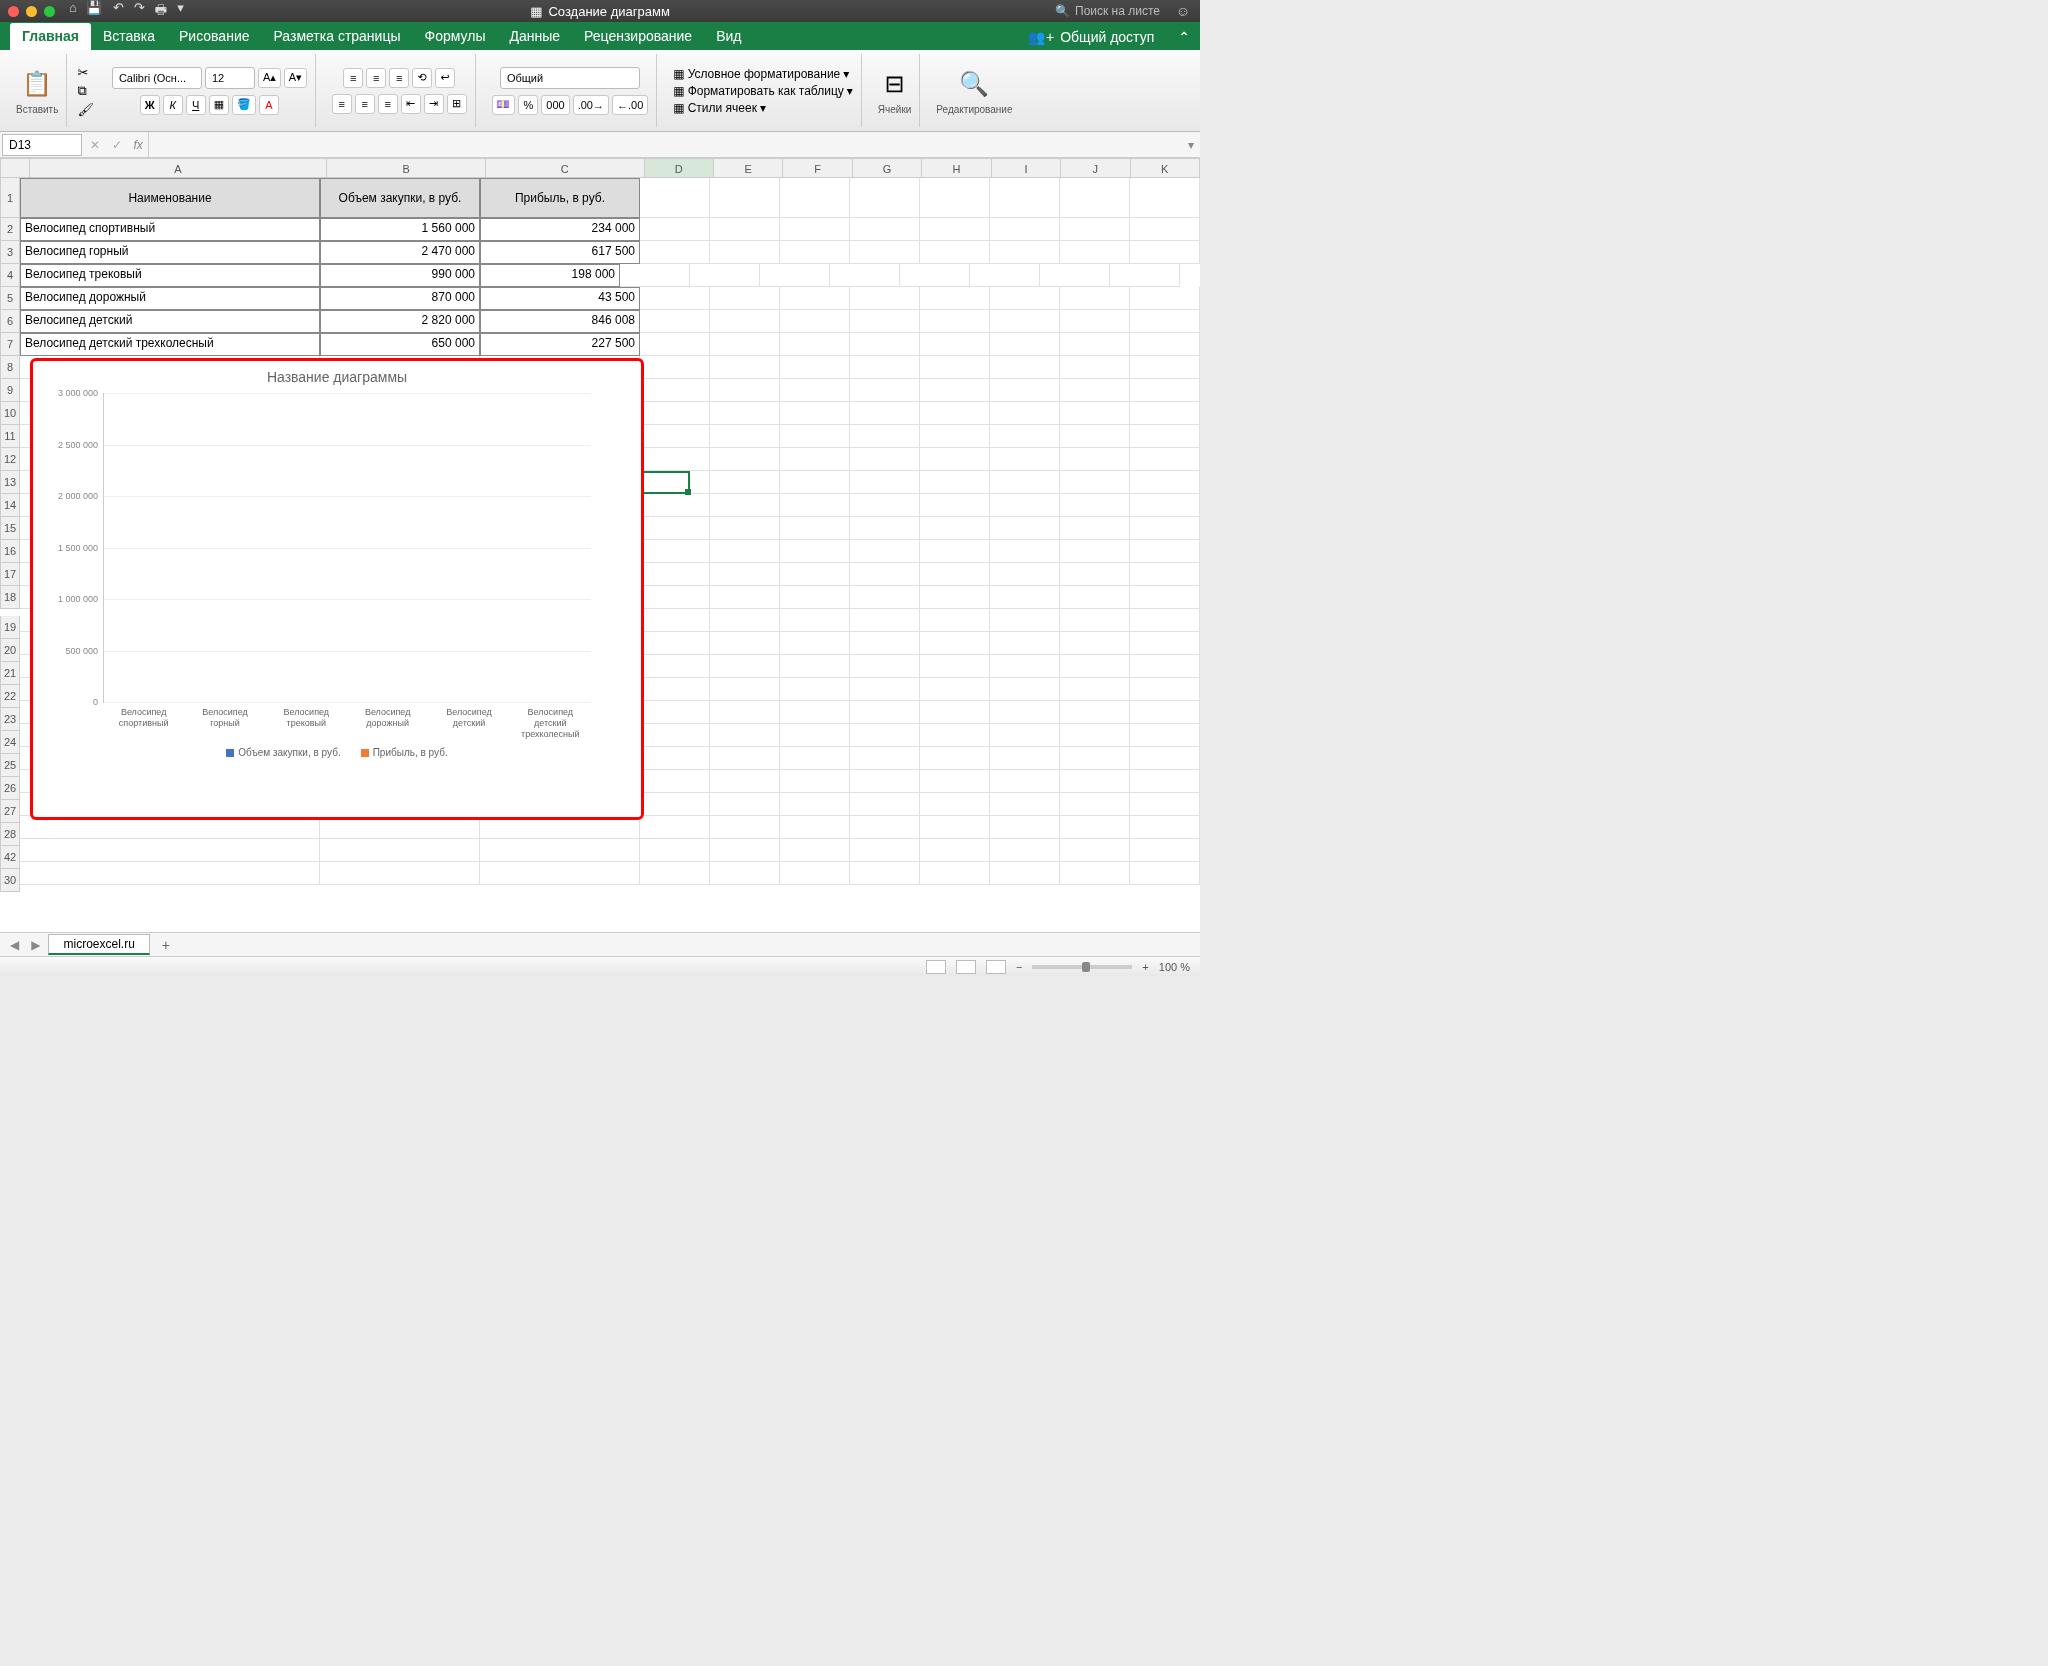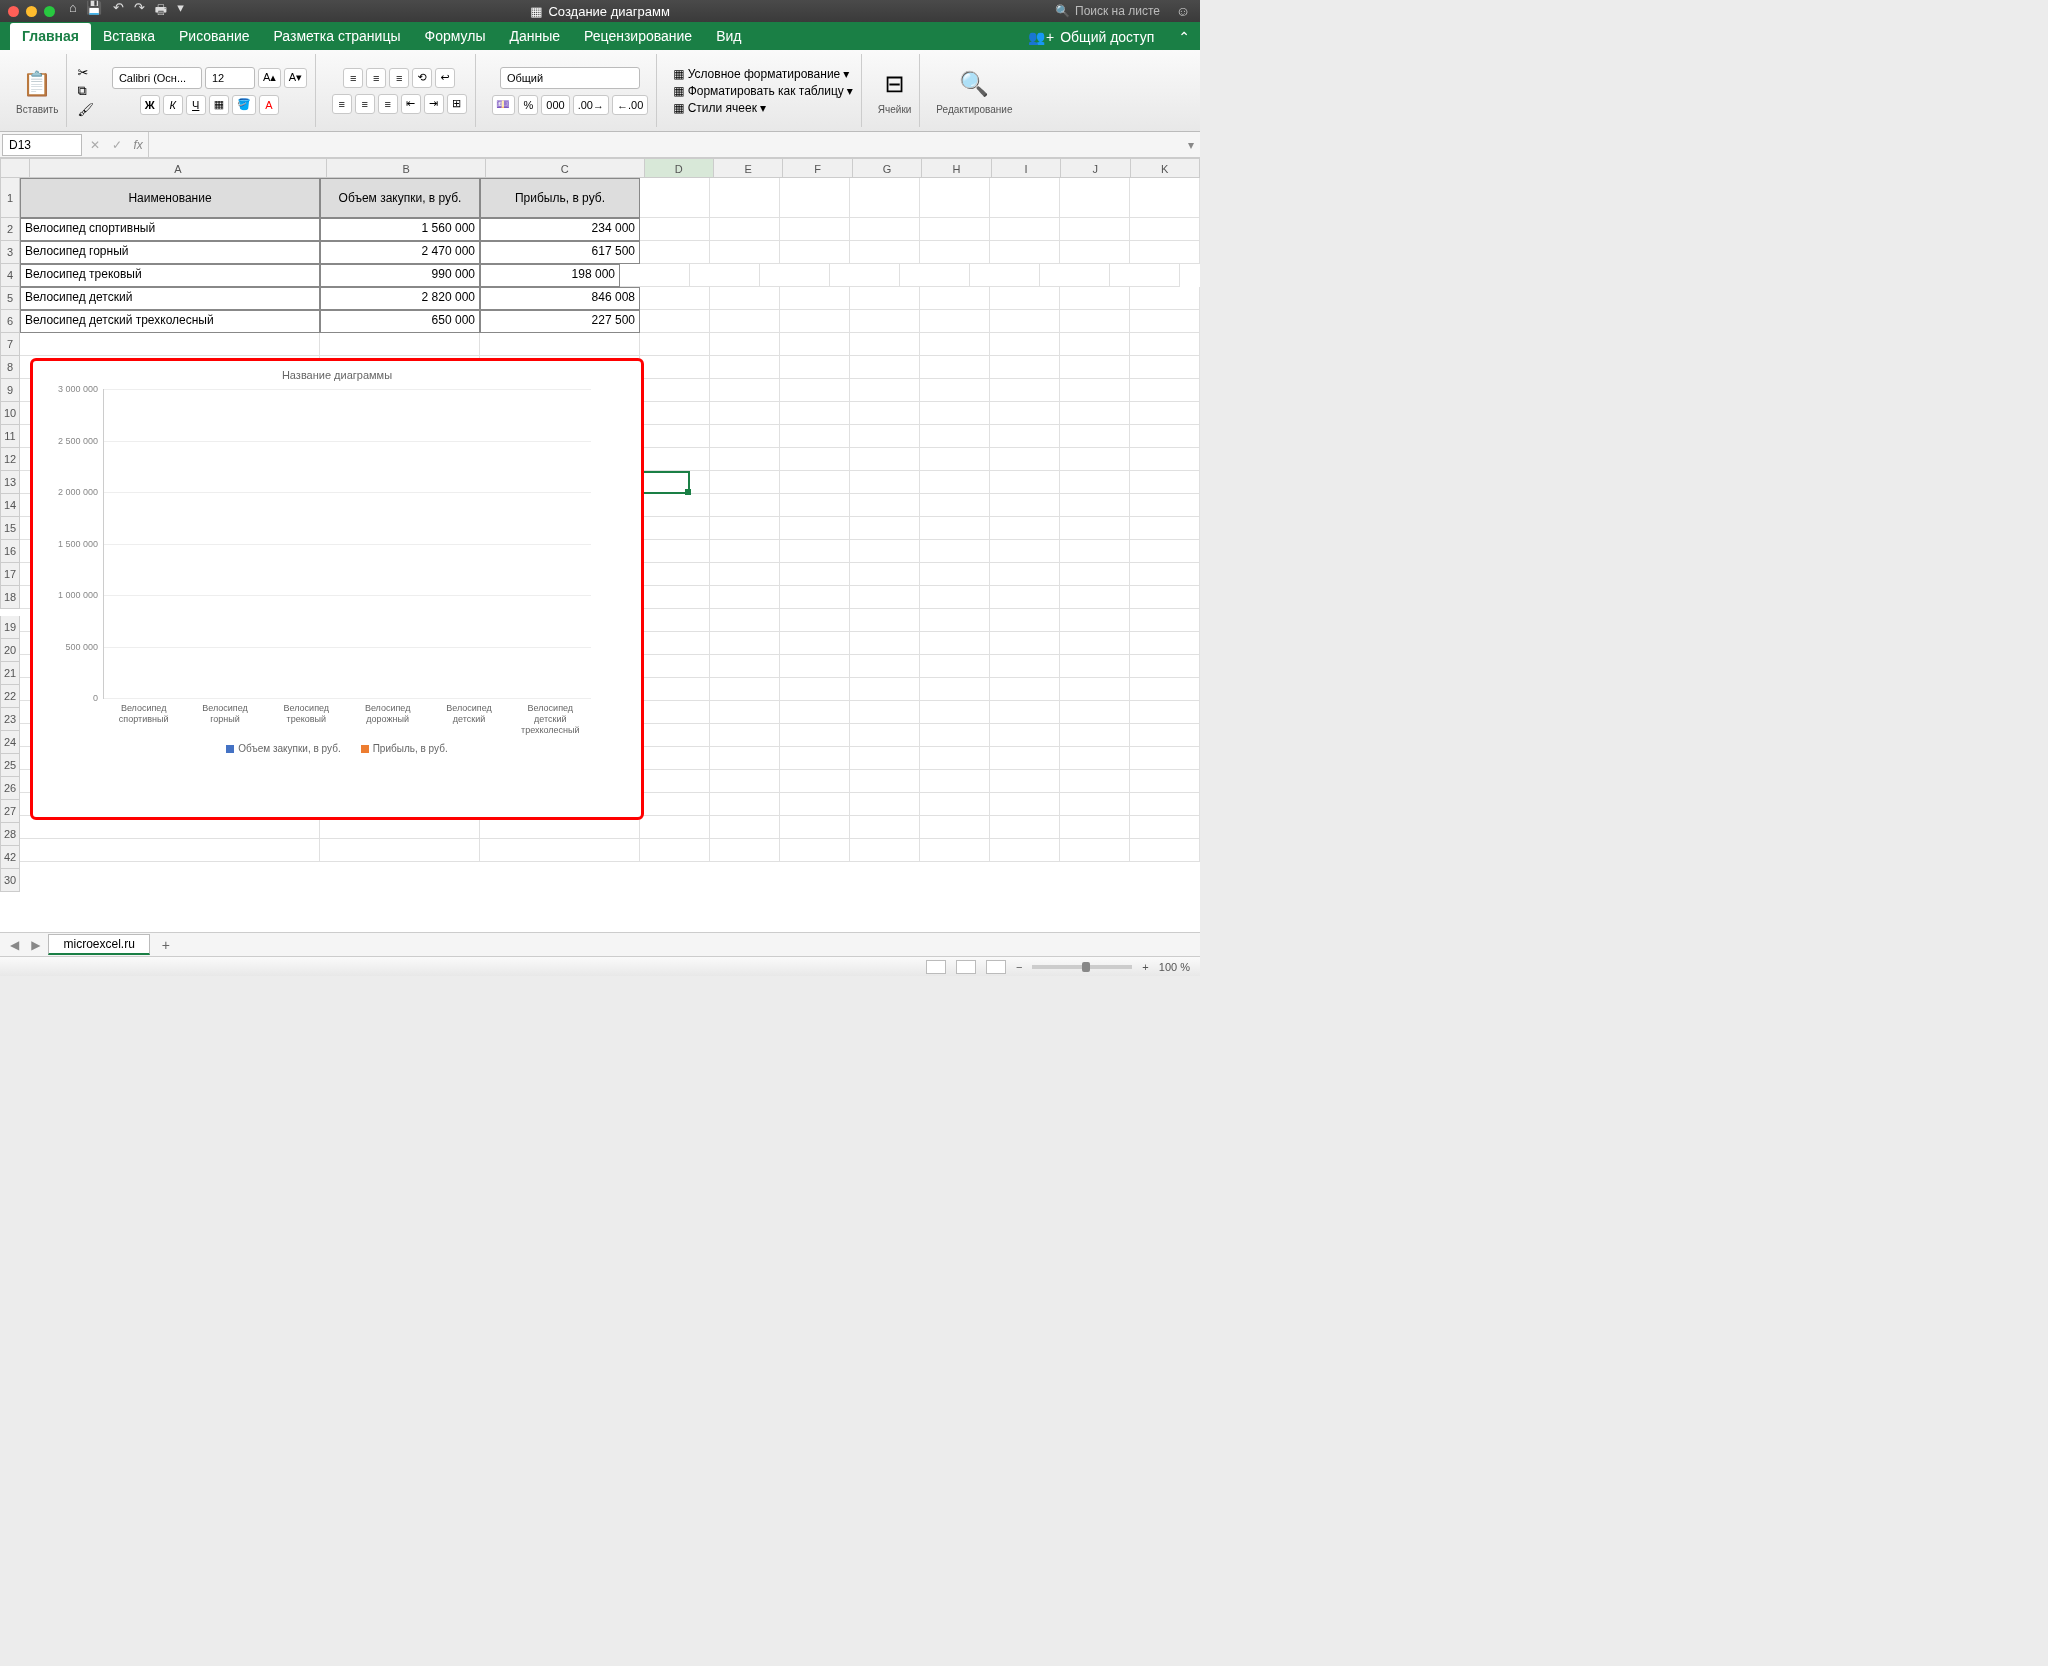--- a/index.html
+++ b/index.html
@@ -57,21 +57,21 @@
 .cell.hdr { background:#ddd; font-weight:normal; text-align:center; border:1px solid #888; height:40px; display:flex; align-items:center; justify-content:center;}
 .cell.data { border:1px solid #888; }
 .cell.num { text-align:right; }
 
 
 .sel { position:absolute; border:2px solid #1a7f45; pointer-events:none; }
 .sel::after{content:''; position:absolute; right:-3px; bottom:-3px; width:6px; height:6px; background:#1a7f45;}
 
 
 .chart-box { position:absolute; border:3px solid red; border-radius:6px; background:#fff; }
-.chart-title { text-align:center; font-size:11px; color:#666; padding:8px 0 4px;}
+.chart-title { text-align:center; font-size:14px; color:#666; padding:8px 0 4px;}
 .chart-area { position:relative; margin:4px 50px 4px 70px; height:310px; border-left:1px solid #ccc; border-bottom:1px solid #ccc;}
 .gridline { position:absolute; left:0; right:0; border-top:1px solid #eee; }
 .ytick { position:absolute; right:100%; margin-right:6px; font-size:9px; color:#888; transform:translateY(-50%); white-space:nowrap;}
 .bars { position:absolute; inset:0; display:flex; justify-content:space-around; align-items:flex-end;}
 .bargrp { display:flex; gap:2px; align-items:flex-end; width:60px; justify-content:center;}
 .bar { width:18px; }
 .bar.s1{background:#4472C4;} .bar.s2{background:#ED7D31;}
 .xlabels { display:flex; justify-content:space-around; margin:4px 50px 0 70px;}
 .xlabels div { width:60px; text-align:center; font-size:9px; color:#666; line-height:1.2;}
 .legend { display:flex; justify-content:center; gap:20px; padding:8px 0; font-size:10px; color:#666;}
@@ -303,20 +303,33 @@
           <div class="cell" style="width: 70px; height: 23px;"></div>
           <div class="cell" style="width: 70px; height: 23px;"></div>
           <div class="cell" style="width: 70px; height: 23px;"></div>
           <div class="cell" style="width: 70px; height: 23px;"></div>
           <div class="cell" style="width: 70px; height: 23px;"></div>
         </div>
         <div class="crow">
           <div class="cell data" style="width: 300px; height: 23px;">Велосипед трековый</div>
           <div class="cell data num" style="width: 160px; height: 23px;">990 000</div>
           <div class="cell data num" style="width: 140px; height: 23px;">198 000</div>
+          <div class="cell" style="width: 70px; height: 23px;"></div>
+          <div class="cell" style="width: 70px; height: 23px;"></div>
+          <div class="cell" style="width: 70px; height: 23px;"></div>
+          <div class="cell" style="width: 70px; height: 23px;"></div>
+          <div class="cell" style="width: 70px; height: 23px;"></div>
+          <div class="cell" style="width: 70px; height: 23px;"></div>
+          <div class="cell" style="width: 70px; height: 23px;"></div>
+          <div class="cell" style="width: 70px; height: 23px;"></div>
+        </div>
+        <div class="crow">
+          <div class="cell data" style="width: 300px; height: 23px;">Велосипед дорожный</div>
+          <div class="cell data num" style="width: 160px; height: 23px;">870 000</div>
+          <div class="cell data num" style="width: 160px; height: 23px;">43 500</div>
           <div class="cell" style="width: 70px; height: 23px;"></div>
           <div class="cell" style="width: 70px; height: 23px;"></div>
           <div class="cell" style="width: 70px; height: 23px;"></div>
           <div class="cell" style="width: 70px; height: 23px;"></div>
           <div class="cell" style="width: 70px; height: 23px;"></div>
           <div class="cell" style="width: 70px; height: 23px;"></div>
           <div class="cell" style="width: 70px; height: 23px;"></div>
           <div class="cell" style="width: 70px; height: 23px;"></div>
         </div>
         <div class="crow">

